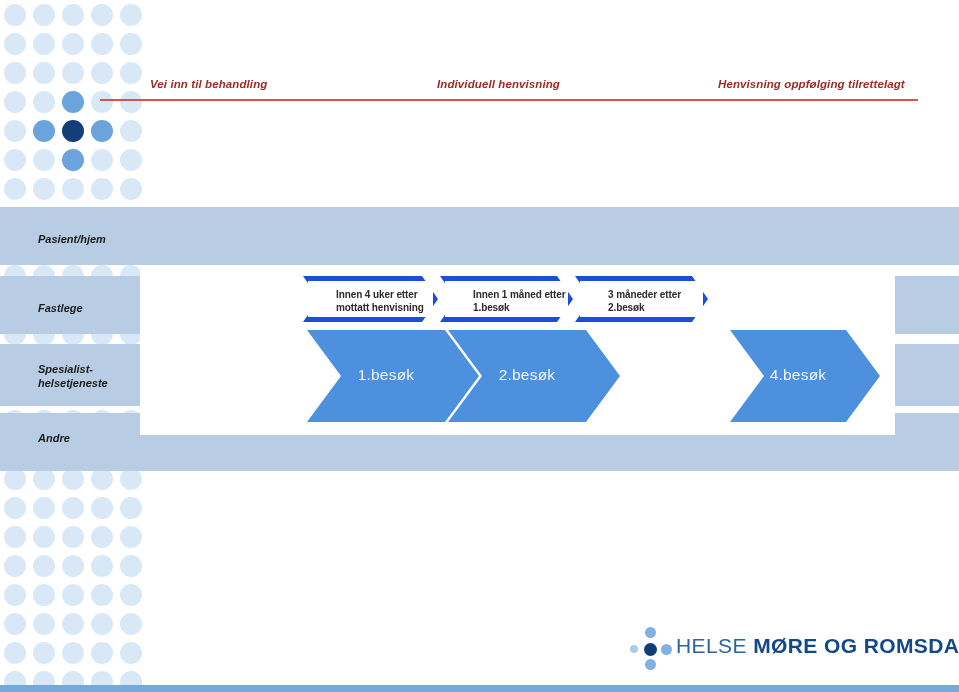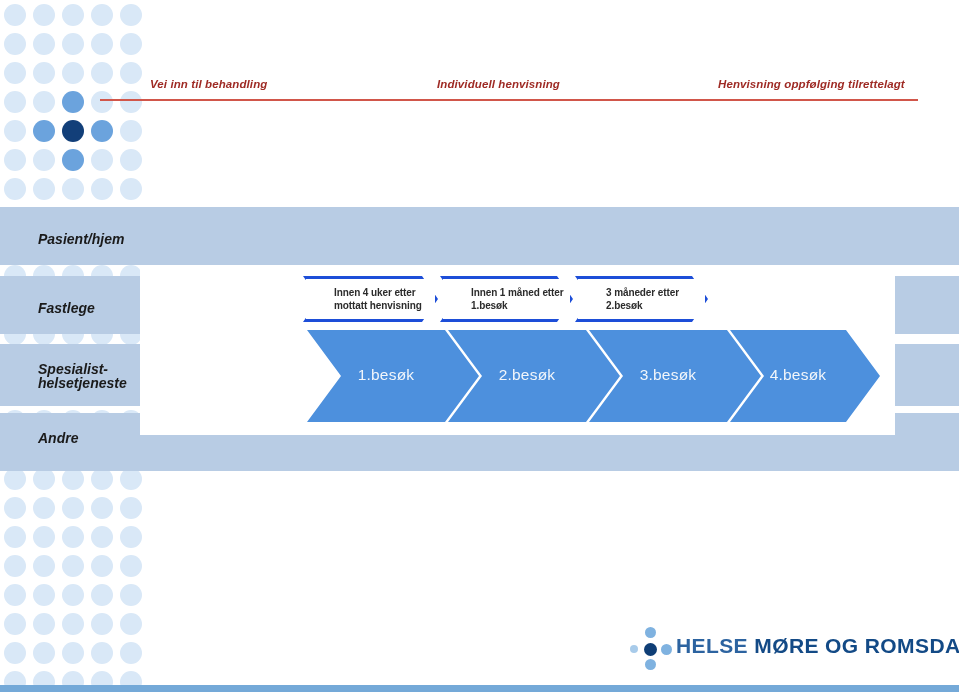--- a/index.html
+++ b/index.html
@@ -90,21 +90,21 @@
     left: 140px;
     top: 265px;
     width: 755px;
     height: 170px;
     background: #ffffff;
   }
 
   .lane-label {
     position: absolute;
     left: 38px;
-    font-size: 14px;
+    font-size: 11px;
     font-style: italic;
     font-weight: bold;
     color: #1a1a1a;
     line-height: 14px;
     white-space: pre-line;
     z-index: 6;
   }
   #lane-label-0 { top: 232px; }
   #lane-label-1 { top: 301px; }
   #lane-label-2 { top: 362px; }
@@ -117,21 +117,21 @@
     top: 276px;
     width: 959px;
     height: 52px;
     z-index: 7;
   }
   .timing-chev {
     position: absolute;
     top: 0;
     height: 46px;
     background: #ffffff;
-    border: 3px solid #1d4ed8;
+    border: 5px solid #1d4ed8;
     -webkit-clip-path: polygon(0 0, calc(100% - 16px) 0, 100% 50%, calc(100% - 16px) 100%, 0 100%, 16px 50%);
     clip-path: polygon(0 0, calc(100% - 16px) 0, 100% 50%, calc(100% - 16px) 100%, 0 100%, 16px 50%);
     box-sizing: border-box;
   }
   .timing-chev .txt {
     position: absolute;
     left: 28px;
     top: 7px;
     font-size: 10px;
     font-weight: bold;
@@ -204,21 +204,21 @@
   .ldot.center { width: 13px; height: 13px; background: #0f3e76; }
   #logo-text {
     position: absolute;
     left: 48px;
     top: 14px;
     font-size: 21px;
     color: #1d4f8c;
     letter-spacing: 0.4px;
     white-space: nowrap;
   }
-  #logo-text .light { font-weight: bold; color: #2c63a0; }
+  #logo-text .light { font-weight: normal; color: #2c63a0; }
   #logo-text .bold { font-weight: bold; color: #134a86; }
 
   #bottom-bar {
     position: absolute;
     left: 0;
     top: 685px;
     width: 959px;
     height: 7px;
     background: #74a9d8;
   }
@@ -386,23 +386,20 @@
     </div>
   </div>
 
   <div id="chevron-row">
     <div class="chev" id="chev-1">
       <div class="label">1.besøk</div>
     </div>
     <div class="chev" id="chev-2">
       <div class="label">2.besøk</div>
     </div>
-    <div class="chev" id="chev-3">
-      <div class="label">3.besøk</div>
-    </div>
     <div class="chev" id="chev-4">
       <div class="label">4.besøk</div>
     </div>
   </div>
 
   <div id="logo">
     <div id="logo-mark">
       <div class="ldot" style="left:17px; top:1px;"></div>
       <div class="ldot small" style="left:2px; top:19px;"></div>
       <div class="ldot" style="left:33px; top:18px;"></div>

